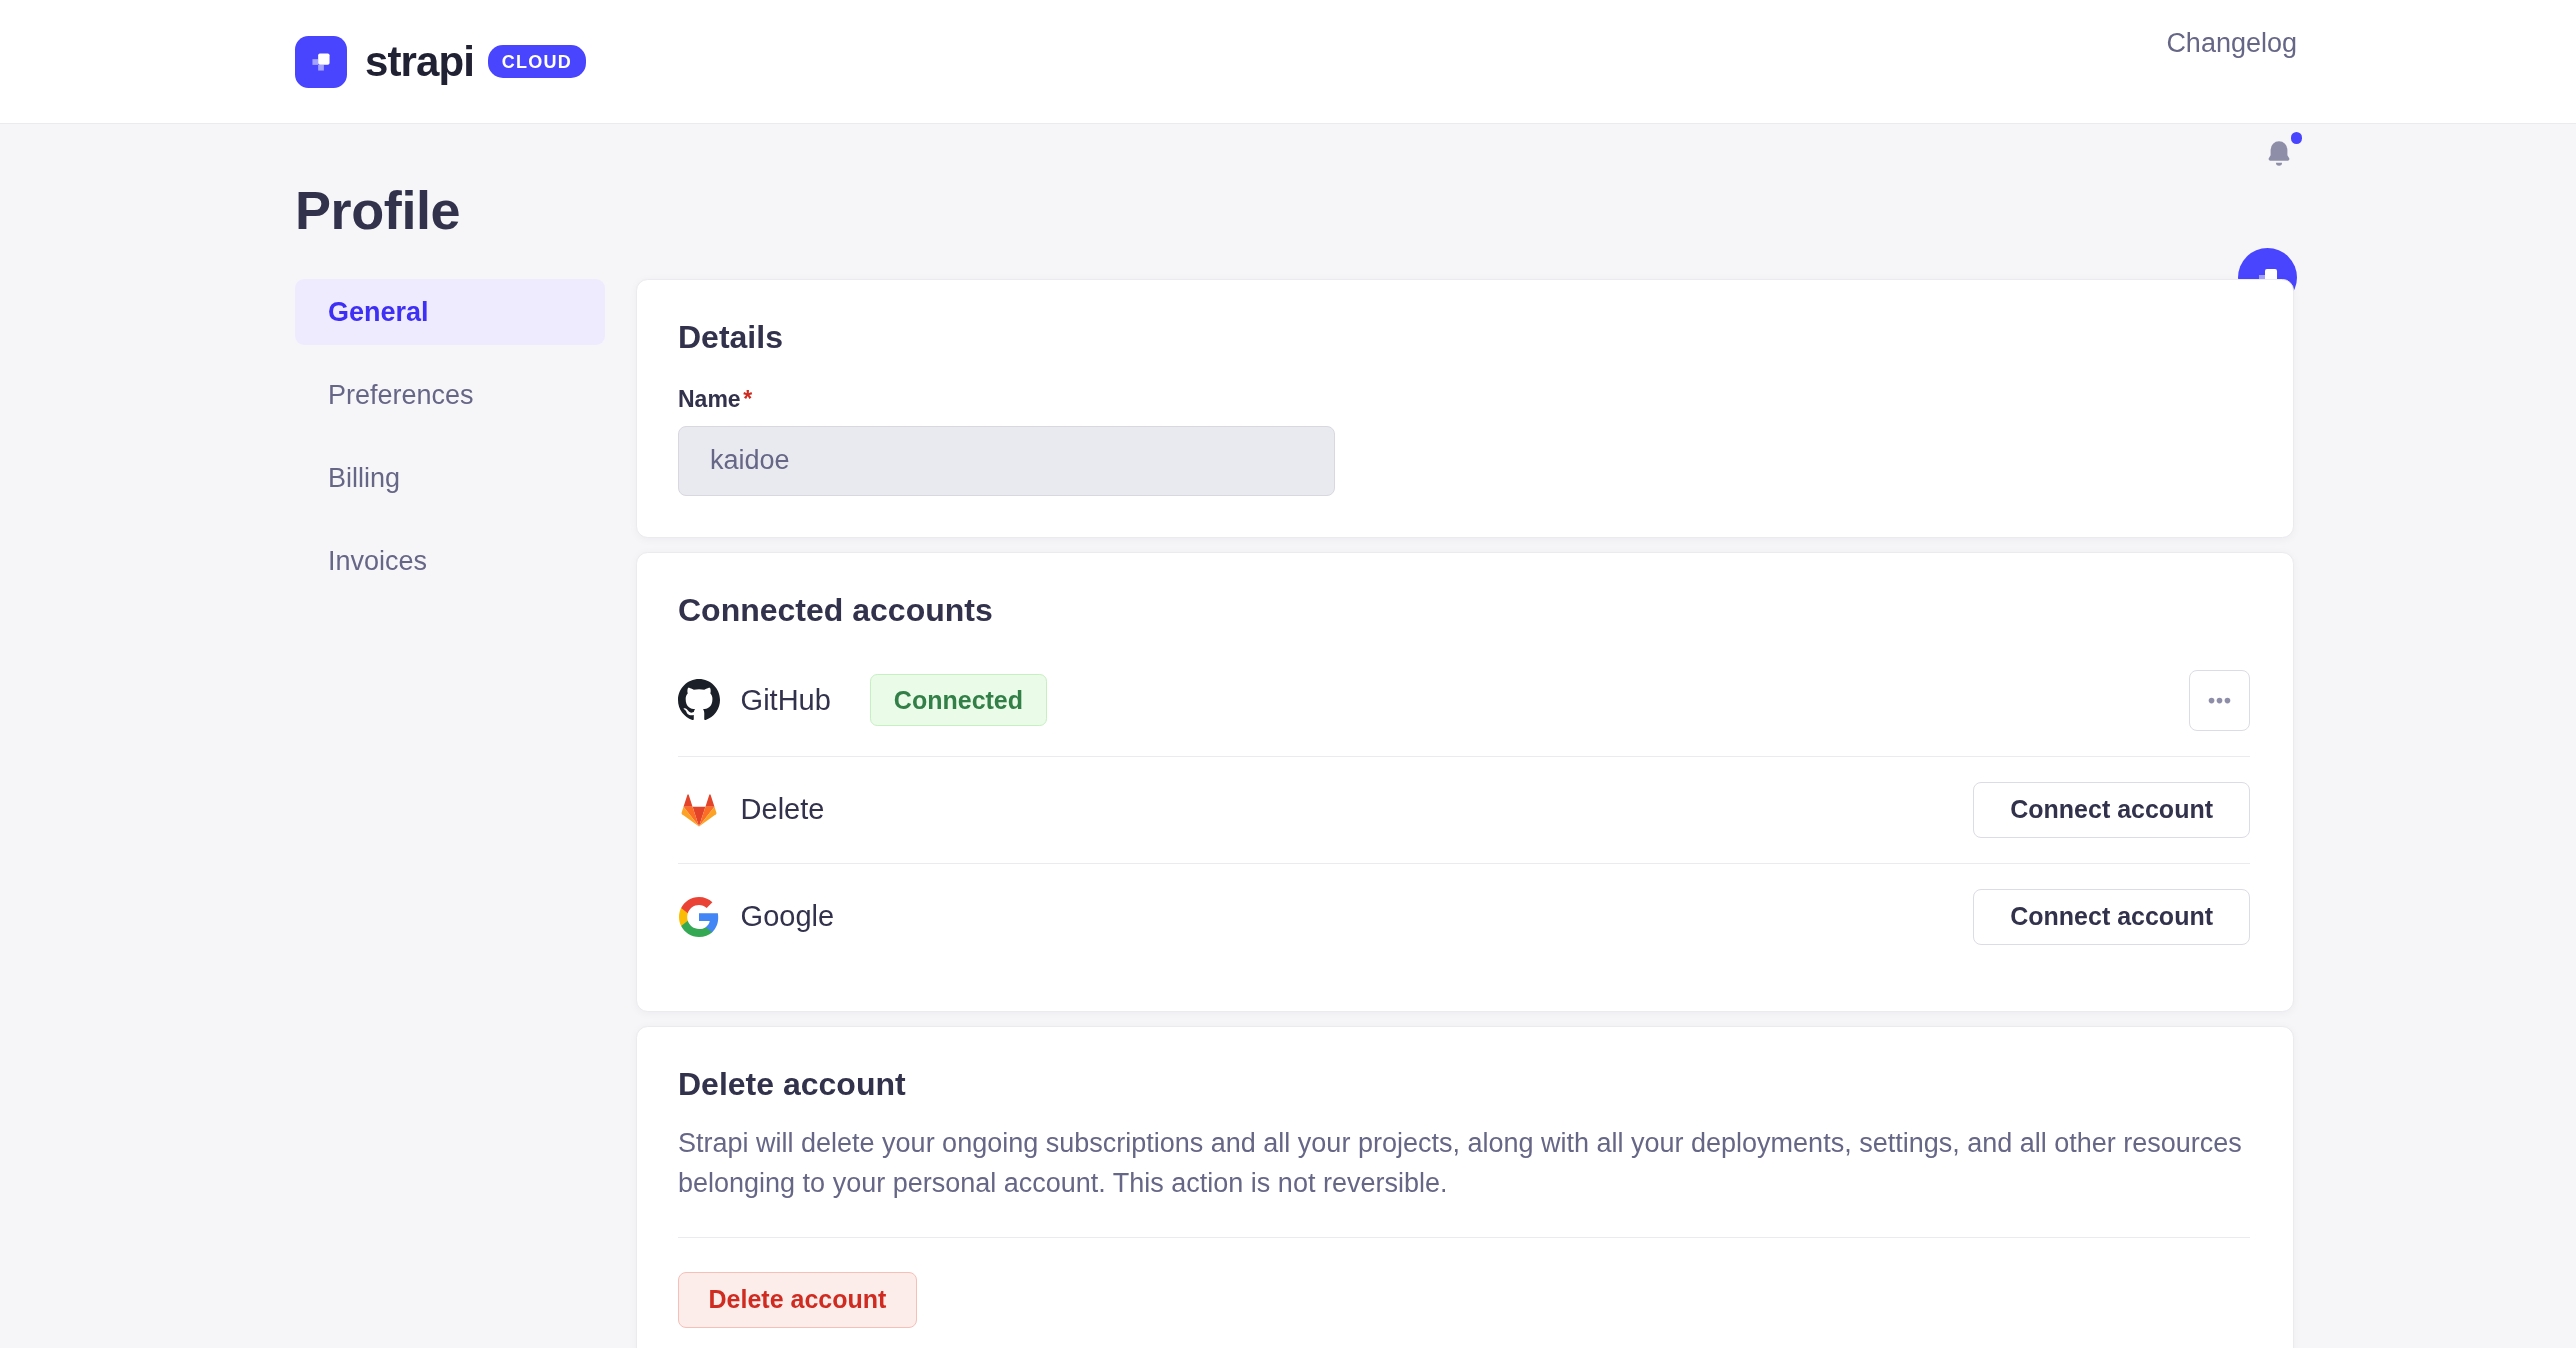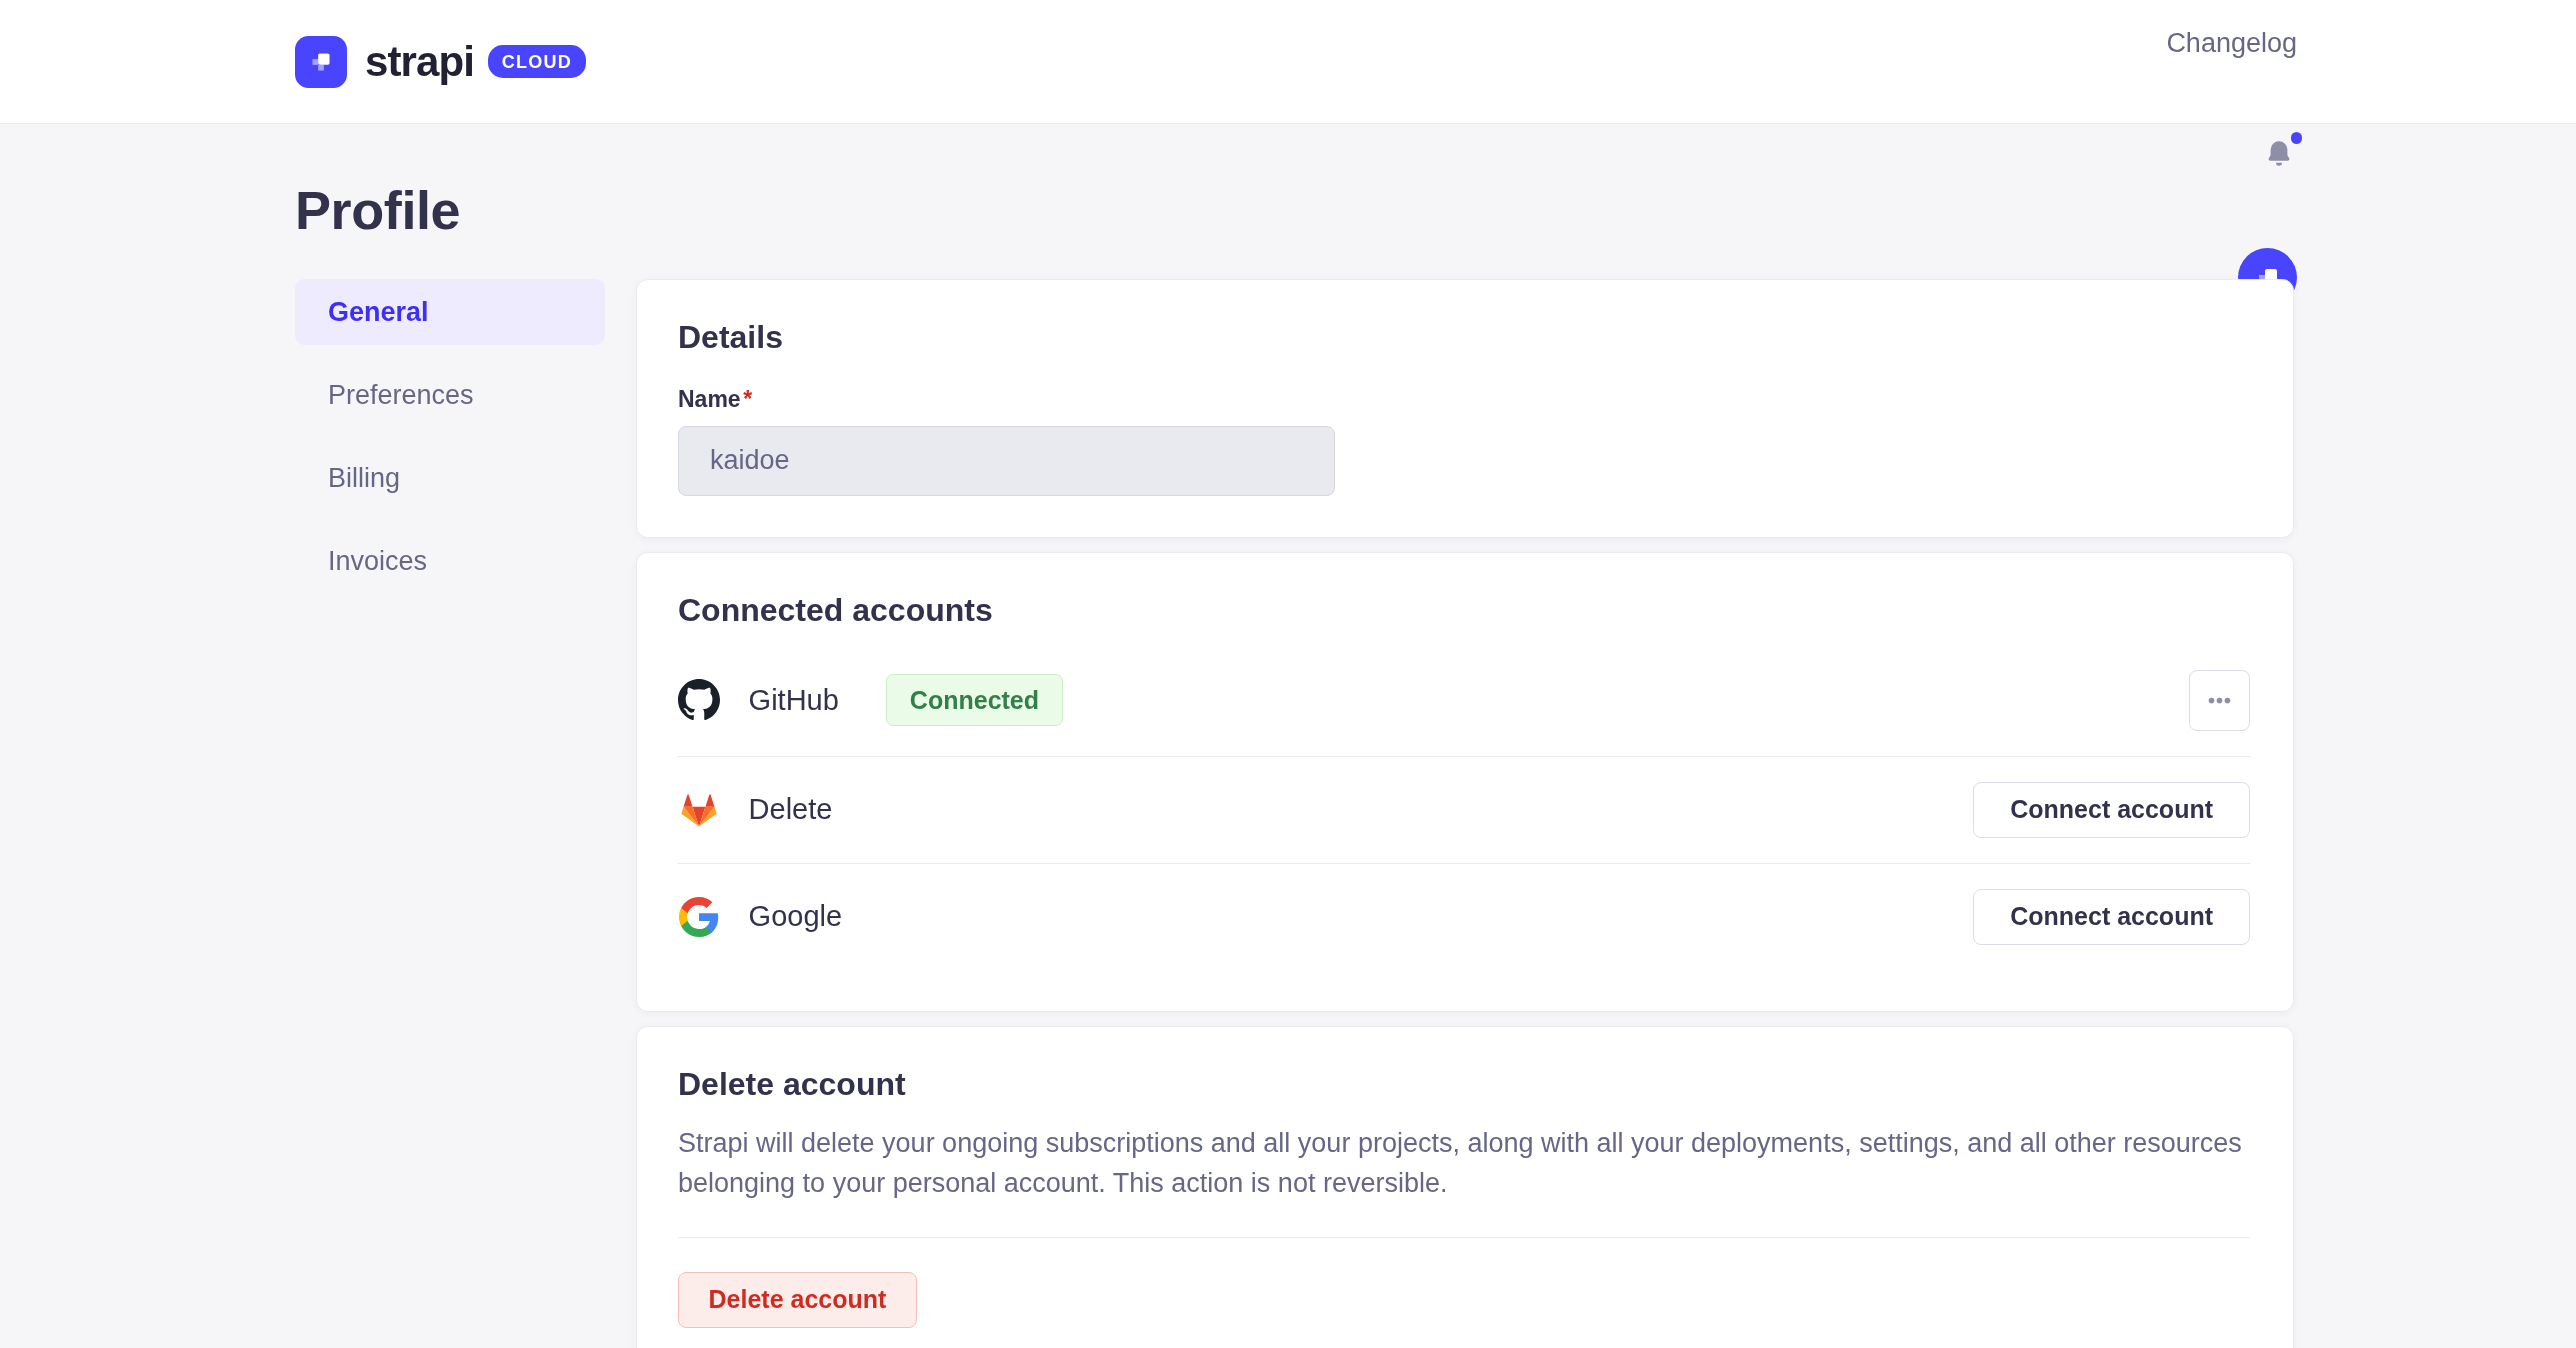--- a/index.html
+++ b/index.html
@@ -99,21 +99,21 @@
   .req{color:var(--danger-text);margin-left:2.7px;}
   .text-input{
     display:block;margin-top:12.5px;width:657px;height:70px;
     background:var(--input-bg);border:0.9px solid var(--input-border);
     border-radius:8px;font-size:27px;color:var(--text-muted);
     padding:4px 31px;font-family:inherit;outline:none;
   }
 
   
   .rows{margin-top:16px;}
-  .account-row{display:flex;align-items:center;padding:25px 0;gap:8px;}
+  .account-row{display:flex;align-items:center;padding:25px 0;}
   .account-row + .account-row{border-top:0.9px solid var(--card-border);}
   .acct-icon{width:42px;height:42px;flex-shrink:0;display:flex;align-items:center;justify-content:center;}
   .acct-name{margin-left:20.6px;font-size:29px;font-weight:500;color:var(--text-dark);}
   .status-badge{
     margin-left:39px;background:var(--success-bg);border:0.9px solid var(--success-border);
     color:var(--success-text);font-size:25px;font-weight:600;
     padding:12.5px 23px;border-radius:7.2px;line-height:1;
   }
   .more-btn{
     margin-left:auto;width:61px;height:61px;border-radius:8px;

